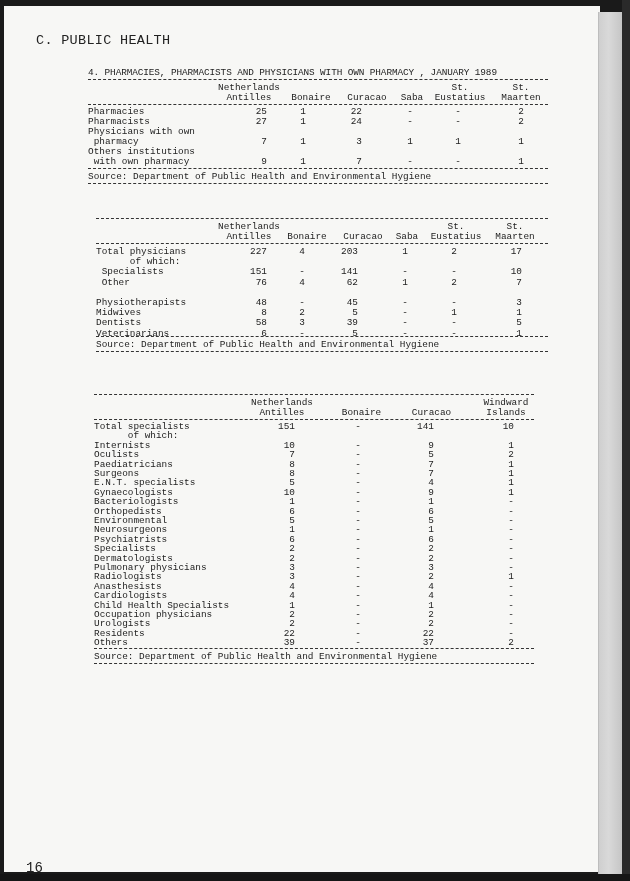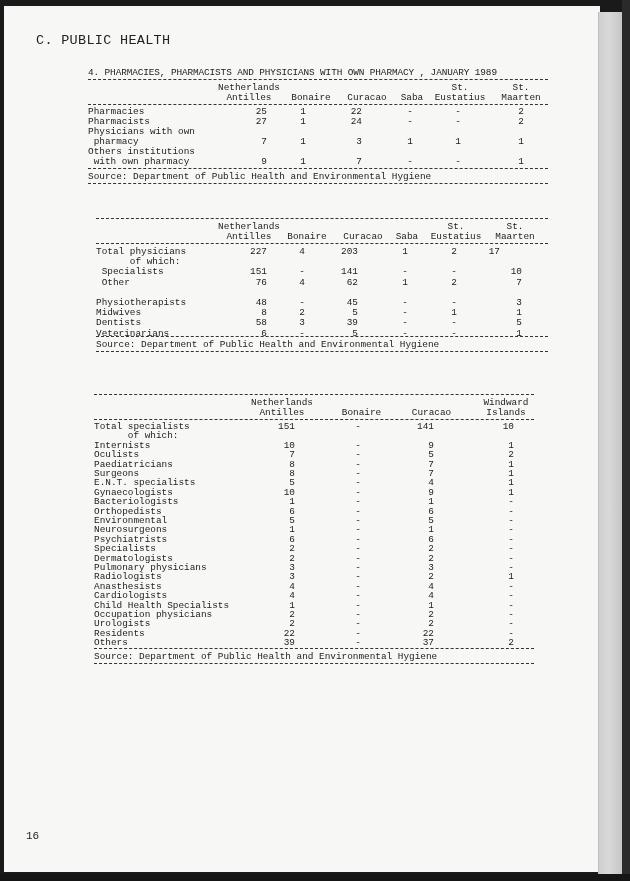--- a/index.html
+++ b/index.html
@@ -20,21 +20,21 @@
   }
   .binding-edge {
     position:absolute; left:622px; top:0; width:8px; height:881px; background:#2a2a2a;
   }
   .bottom-band { position:absolute; left:0; top:874px; width:630px; height:7px; background:#151515; }
 
   .section-title {
     position:absolute; left:36px; top:33px; font-size:13.5px; letter-spacing:0.3px; color:#222;
     font-family:"Liberation Mono",monospace;
   }
-  .page-number { position:absolute; left:26px; top:830px; font-size:11px; }
+  .page-number { position:absolute; left:26px; top:860px; font-size:14px; }
 
   .tbl { position:absolute; font-size:9.4px; line-height:10px; }
   .tbl .title { position:absolute; left:0; top:0; white-space:nowrap; letter-spacing:-0.1px; }
   .dash { position:absolute; left:0; height:0; border-top:1.2px dashed #333; }
   .hdr { position:absolute; text-align:center; white-space:pre-line; line-height:10px; }
   .row { position:absolute; left:0; height:10px; white-space:nowrap; }
   .row .lbl { position:absolute; left:0; white-space:pre; }
   .row .cell { position:absolute; text-align:right; }
   .src { position:absolute; left:0; white-space:nowrap; }
 </style>
@@ -135,21 +135,21 @@
 Maarten</div>
   <div class="dash" style="top:36px; width:452px;"></div>
   <div id="t5rows">
       <div class="row" style="top: 40px;">
         <span class="lbl">Total physicians</span>
         <span class="cell" style="left: 147px; width: 24px;">227</span>
         <span class="cell" style="left: 185px; width: 24px;">4</span>
         <span class="cell" style="left: 238px; width: 24px;">203</span>
         <span class="cell" style="left: 288px; width: 24px;">1</span>
         <span class="cell" style="left: 337px; width: 24px;">2</span>
-        <span class="cell" style="left: 380px; width: 24px;">17</span>
+        <span class="cell" style="left: 402px; width: 24px;">17</span>
       </div>
       <div class="row" style="top: 50.2px;">
         <span class="lbl">      of which:</span>
         <span class="cell" style="left: 147px; width: 24px;"></span>
         <span class="cell" style="left: 185px; width: 24px;"></span>
         <span class="cell" style="left: 238px; width: 24px;"></span>
         <span class="cell" style="left: 288px; width: 24px;"></span>
         <span class="cell" style="left: 337px; width: 24px;"></span>
         <span class="cell" style="left: 402px; width: 24px;"></span>
       </div>

